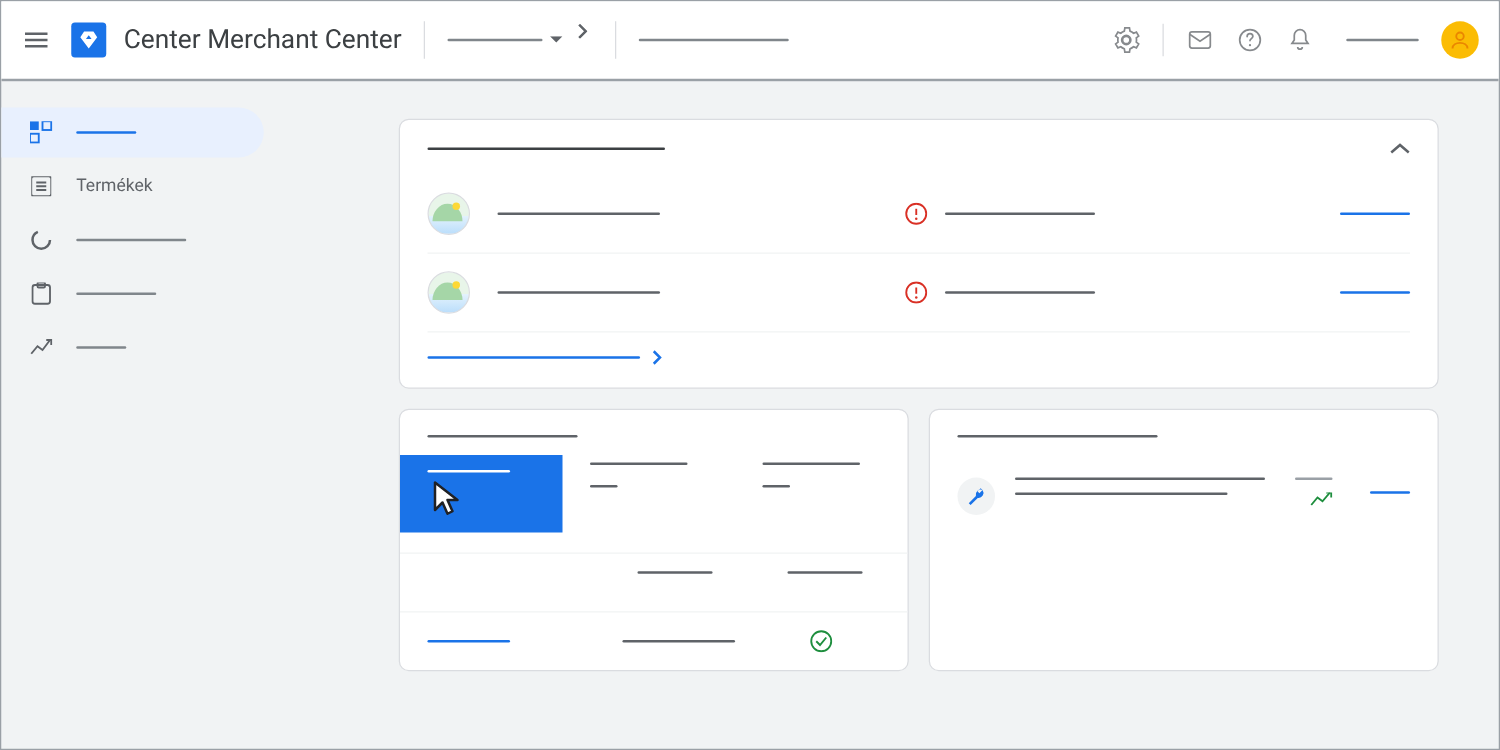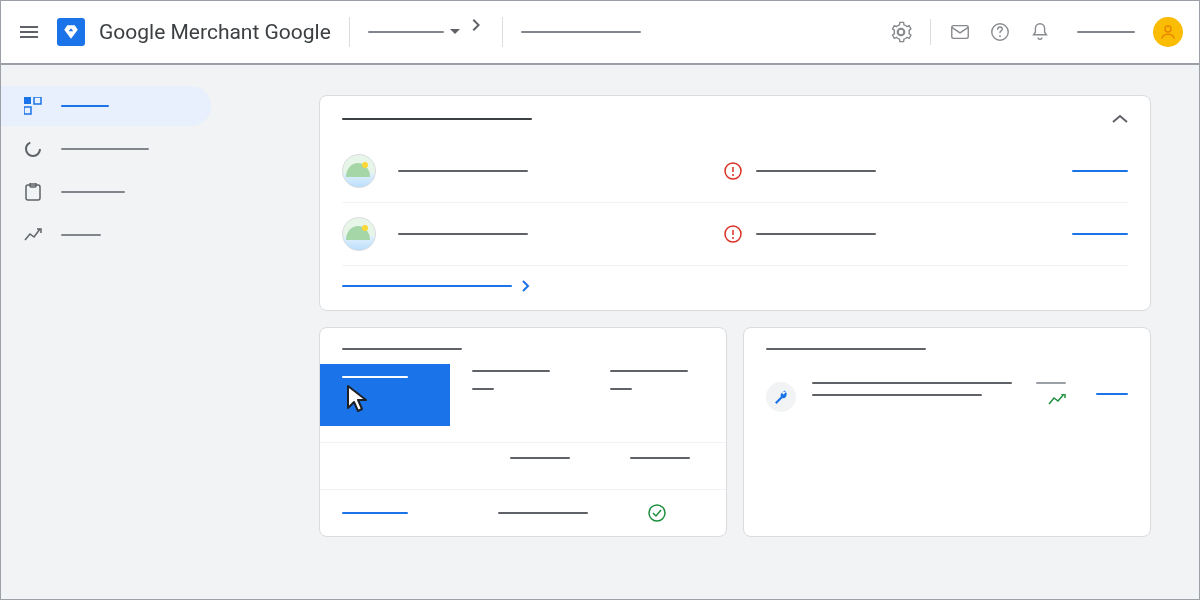--- a/index.html
+++ b/index.html
@@ -81,21 +81,21 @@
   <div class="menu-icon">
     <svg viewBox="0 0 24 24" width="24" height="24">
         <path fill="#5f6368" d="M3 6h18v2H3zM3 11h18v2H3zM3 16h18v2H3z"></path>
       </svg>
   </div>
   <div class="logo-badge">
     <svg viewBox="0 0 24 24" width="18" height="18">
         <path fill="#fff" d="M17 3l4 6-9 12-9-12 4-6h10zm-5 4l-3 4h6l-3-4z"></path>
       </svg>
   </div>
-  <div class="app-title">Google Merchant Google</div>
+  <div class="app-title">Center Merchant Center</div>
   <div class="vdiv"></div>
   <div class="breadcrumb-area">
     <div class="breadcrumb-line"></div>
     <svg class="dropdown-caret" width="10" height="6" viewBox="0 0 10 6">
         <path fill="#5f6368" d="M0 0l5 5 5-5z"></path>
       </svg>
     <svg class="chev-small" width="8" height="12" viewBox="0 0 8 12" style="position:absolute; right:-14px; top:-10px;">
         <path fill="#5f6368" d="M2 0l6 6-6 6-1.4-1.4L5.2 6 .6 1.4z"></path>
       </svg>
   </div>
@@ -135,20 +135,31 @@
   <div class="sidebar">
     <div class="sb-item active">
       <div class="sb-icon">
         <svg width="18" height="18" viewBox="0 0 18 18">
             <rect x="0" y="0" width="7" height="7" fill="#1a73e8"></rect>
             <rect x="10" y="0" width="7" height="7" fill="none" stroke="#1a73e8" stroke-width="1.5"></rect>
             <rect x="0" y="10" width="7" height="7" fill="none" stroke="#1a73e8" stroke-width="1.5"></rect>
           </svg>
       </div>
       <div class="sb-line blue" style="width:48px;"></div>
+    </div>
+    <div class="sb-item">
+      <div class="sb-icon">
+        <svg width="16" height="16" viewBox="0 0 16 16">
+            <rect x="0" y="0" width="16" height="16" rx="2" fill="none" stroke="#5f6368" stroke-width="1.5"></rect>
+            <line x1="4" y1="5" x2="12" y2="5" stroke="#5f6368" stroke-width="1.5"></line>
+            <line x1="4" y1="8" x2="12" y2="8" stroke="#5f6368" stroke-width="1.5"></line>
+            <line x1="4" y1="11" x2="12" y2="11" stroke="#5f6368" stroke-width="1.5"></line>
+          </svg>
+      </div>
+      <span class="sb-label">Termékek</span>
     </div>
     <div class="sb-item">
       <div class="sb-icon">
         <svg width="18" height="18" viewBox="0 0 18 18">
             <circle cx="9" cy="9" r="7" fill="none" stroke="#5f6368" stroke-width="2" stroke-dasharray="30 14"></circle>
           </svg>
       </div>
       <div class="sb-line" style="width:88px;"></div>
     </div>
     <div class="sb-item">

